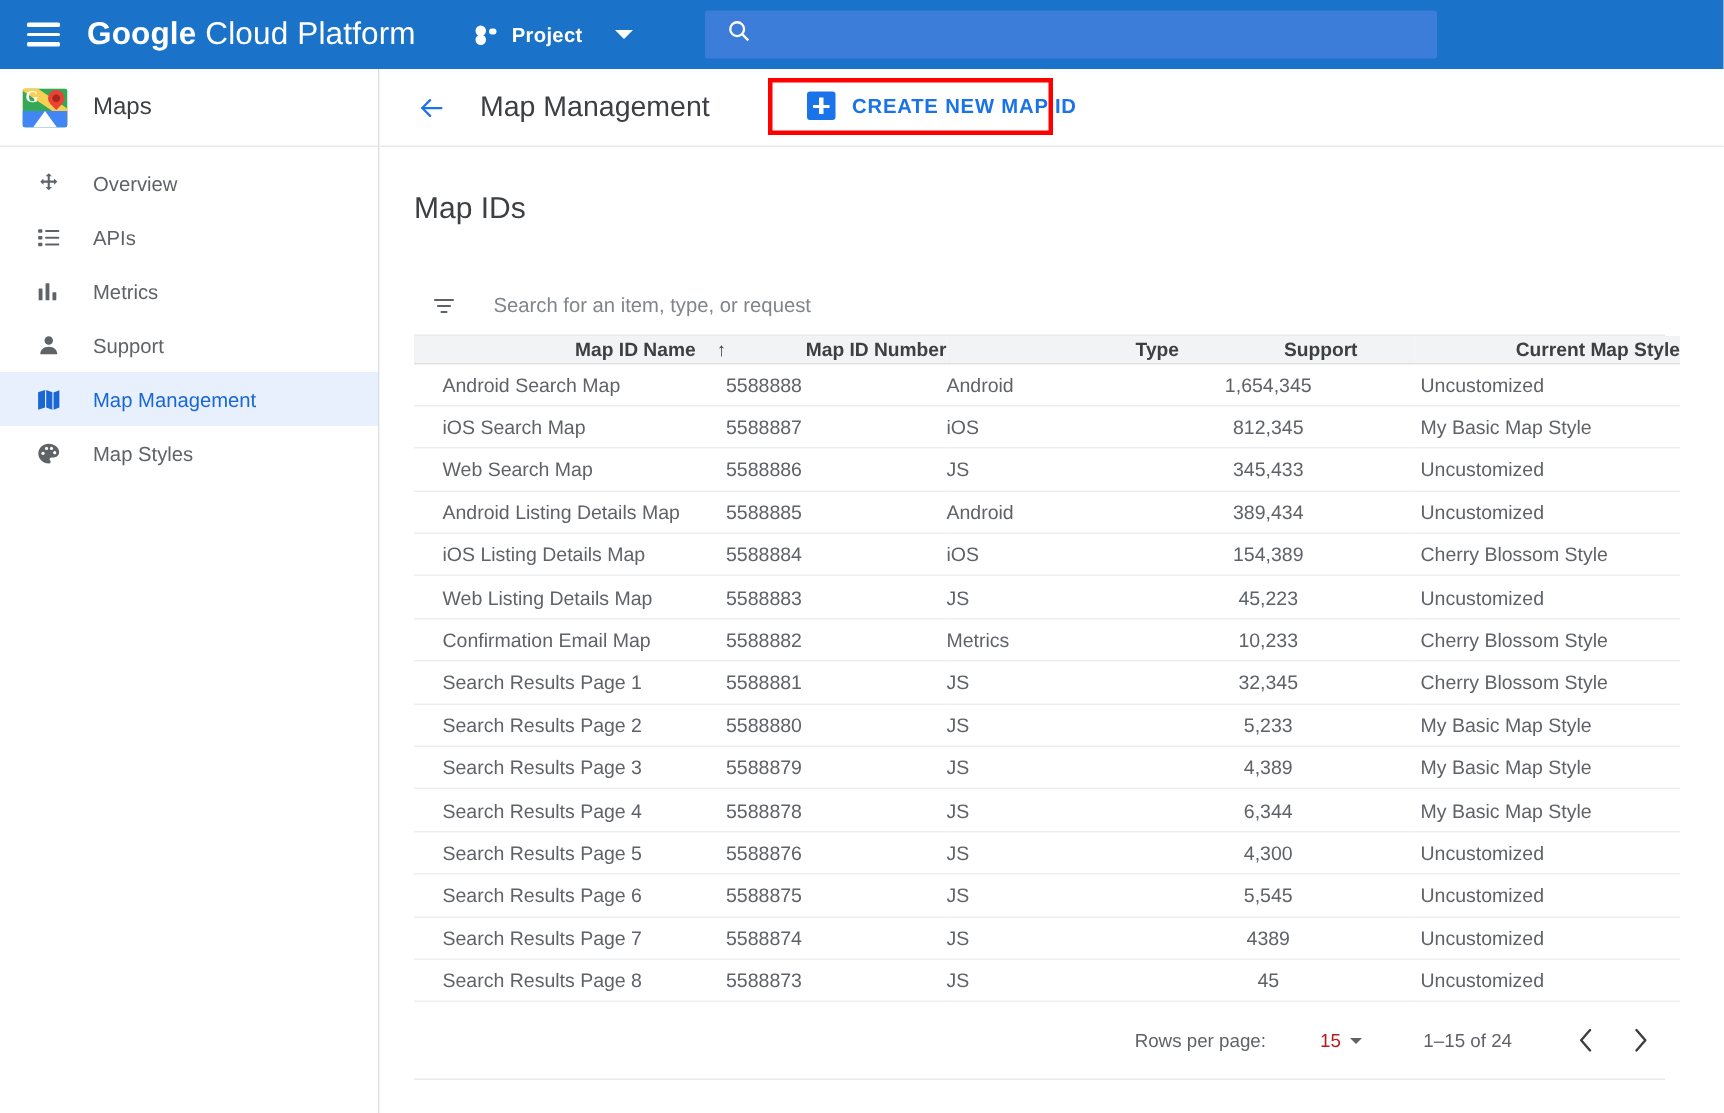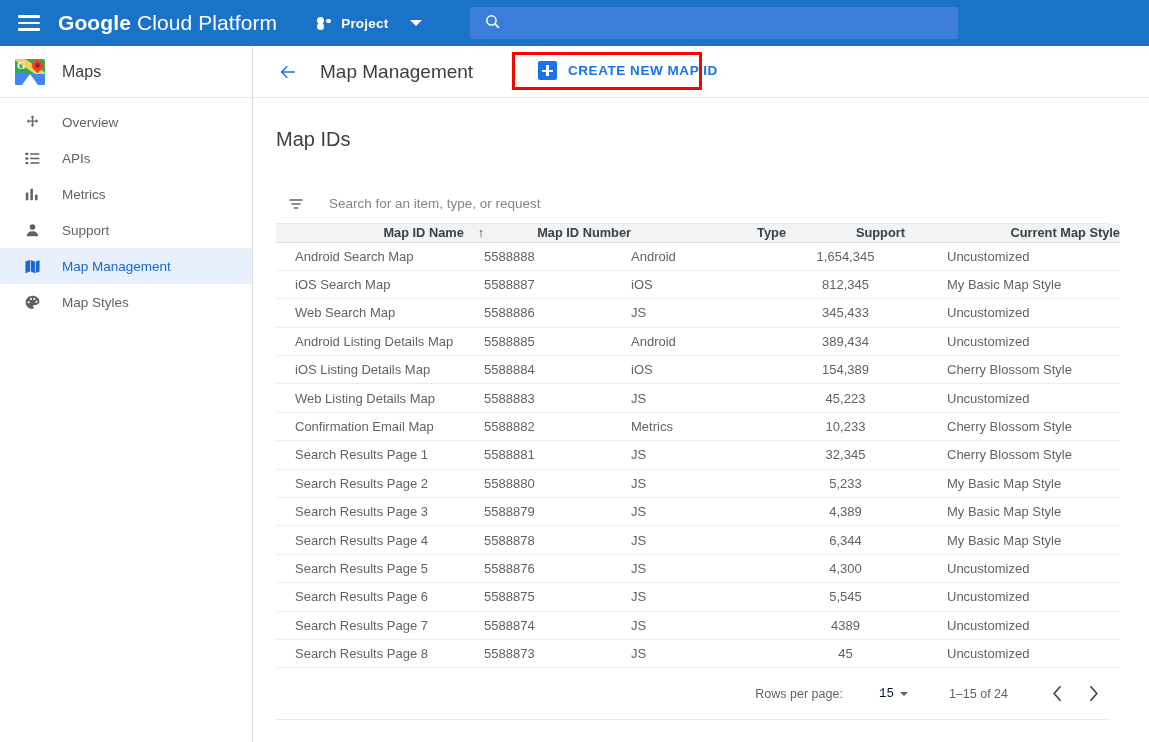--- a/index.html
+++ b/index.html
@@ -189,21 +189,21 @@
   .sort-arrow { display: inline-block; margin-left: 14px; font-size: 12.5px; color: #3c4043; }
 
   .pagination {
     width: 834px; height: 52px;
     display: flex; align-items: center; justify-content: flex-end;
     border-bottom: 1px solid #e8eaed;
     font-size: 12.5px; color: #5f6368;
   }
   .rows-label { margin-right: 36px; }
   .rows-select { display: flex; align-items: center; gap: 6px; cursor: pointer; margin-right: 41px; }
-  .rows-value { font-size: 12.5px; color: #0f172a; font-family: Liberation Mono, monospace; }
+  .rows-value { font-size: 12.5px; color: #b91c1c; }
   .mini-caret {
     width: 0; height: 0;
     border-left: 4px solid transparent; border-right: 4px solid transparent;
     border-top: 4.5px solid #5f6368;
   }
   .range-label { margin-right: 36px; }
   .pg-btn { width: 26px; display: flex; align-items: center; justify-content: center; cursor: pointer; }
   .pg-btn.next { margin-left: 10px; margin-right: 4px; }
 </style>
 </head>

